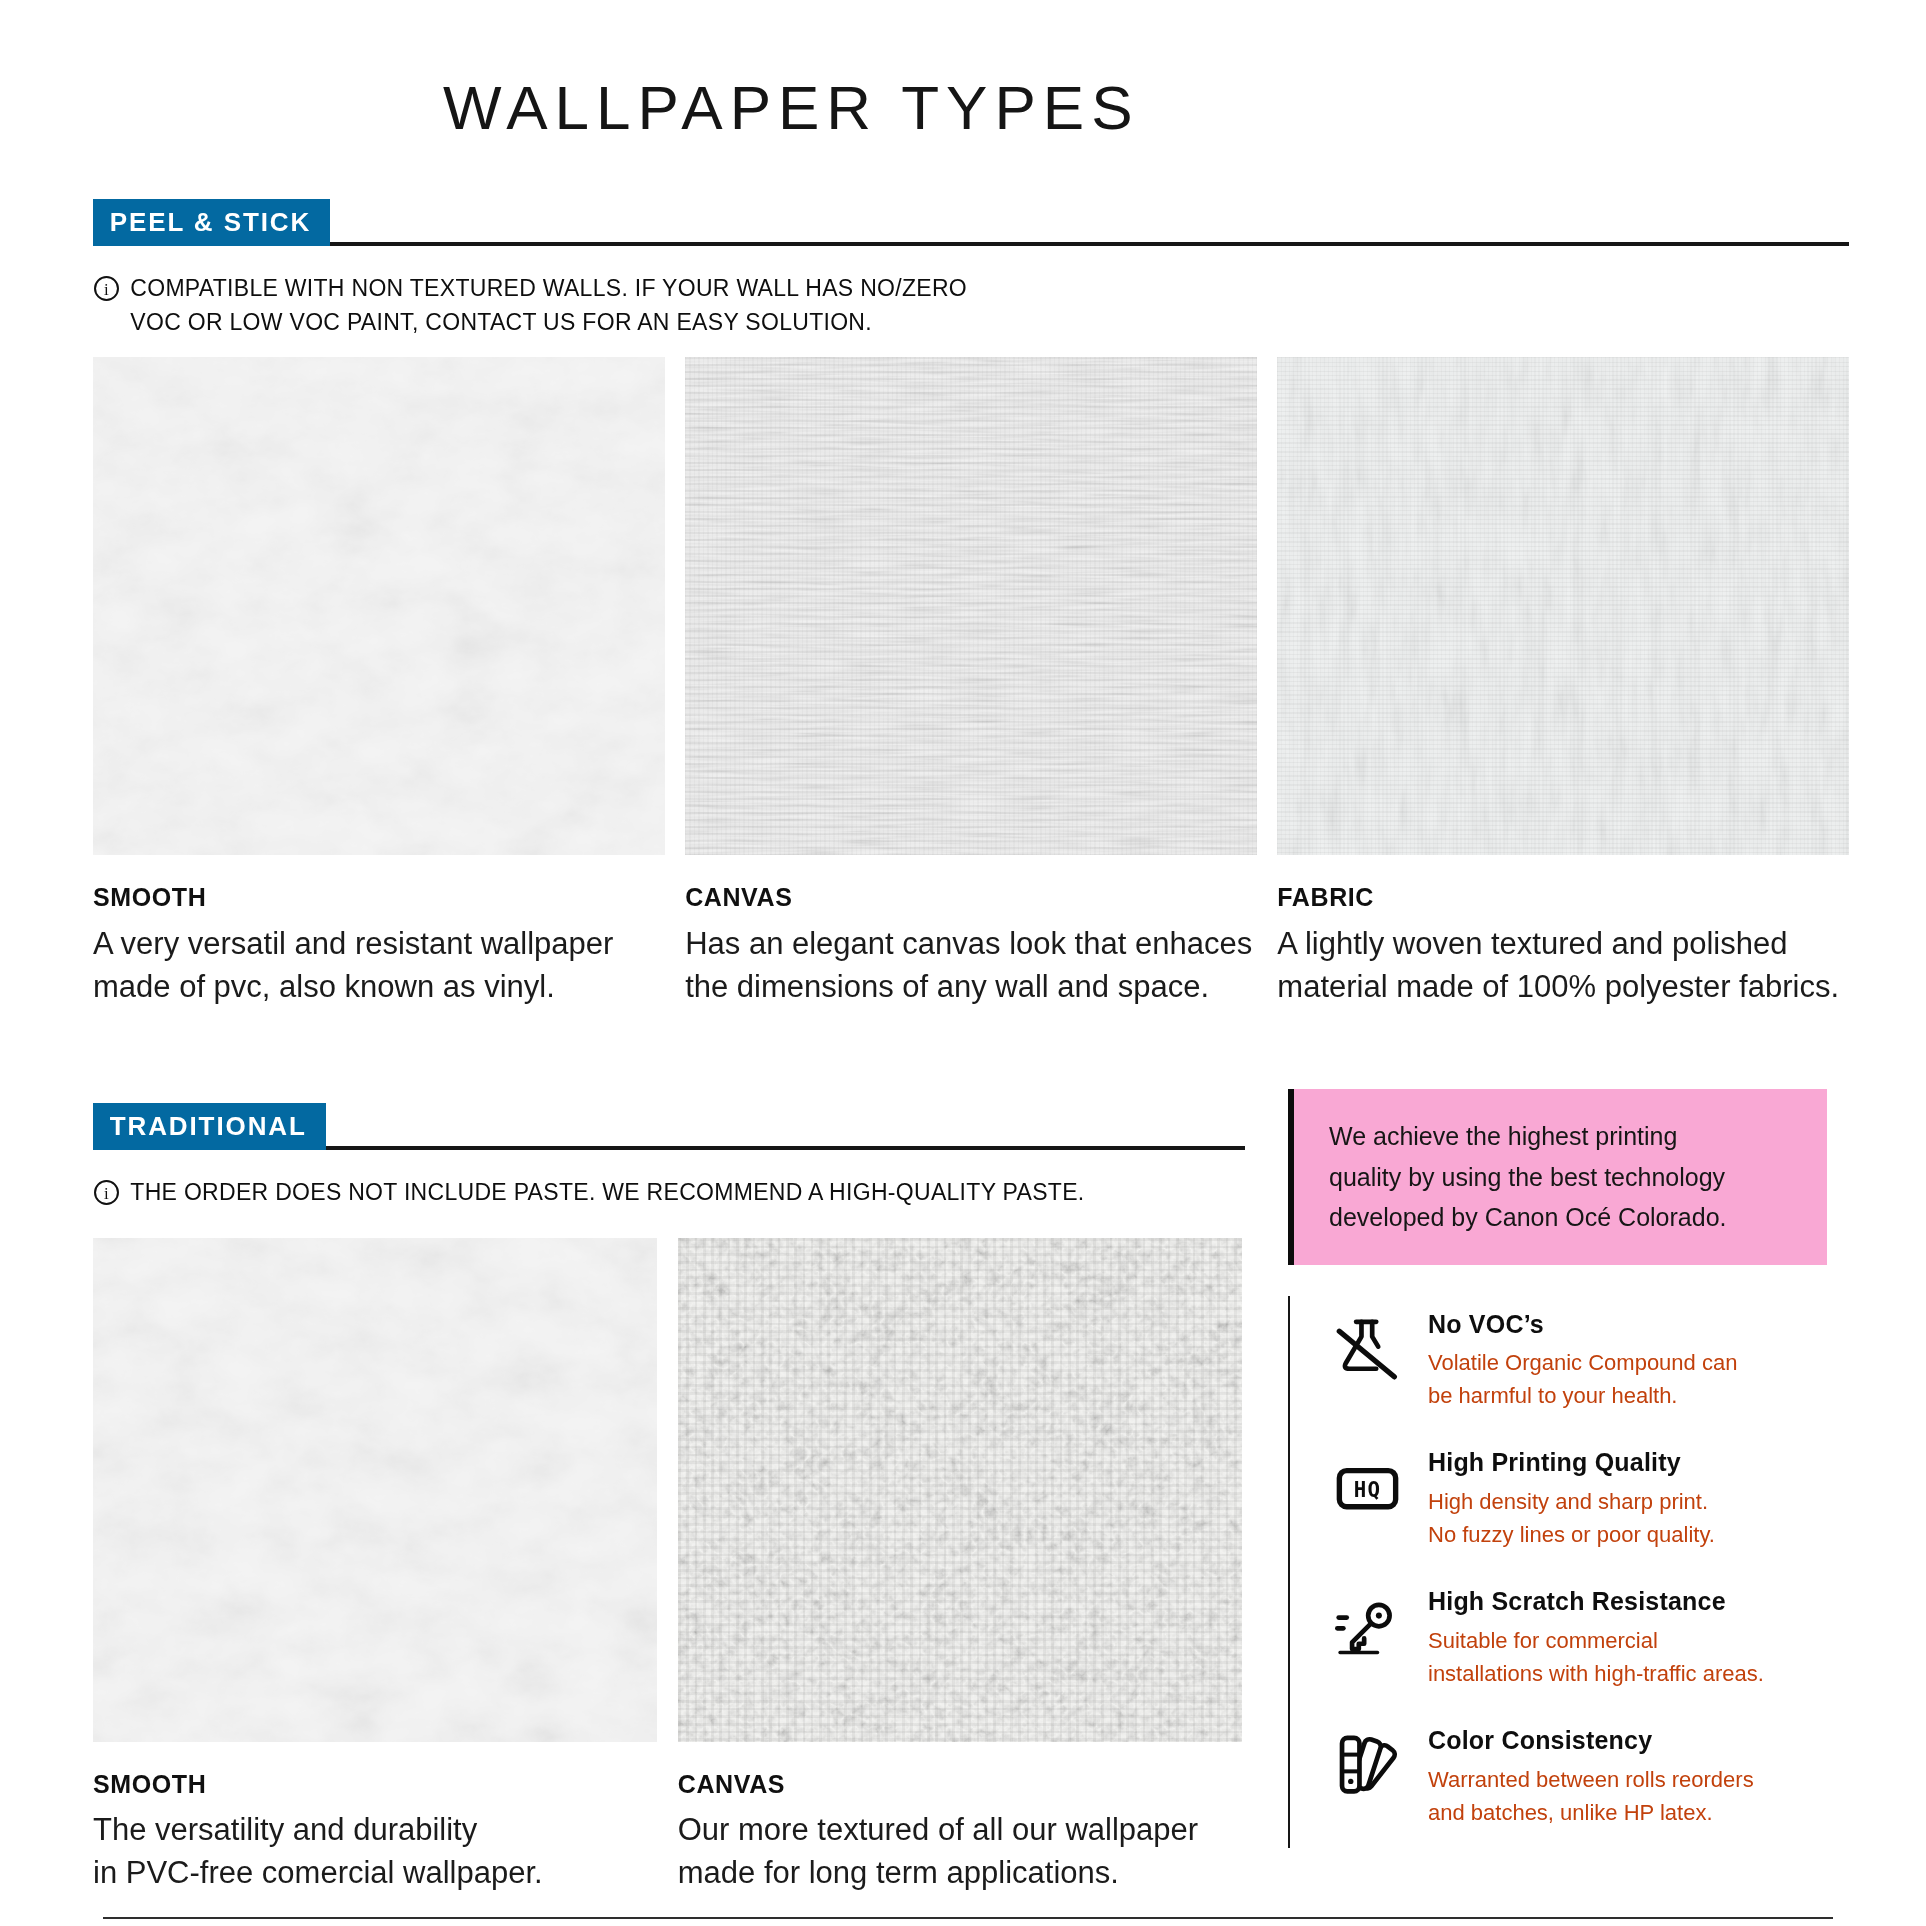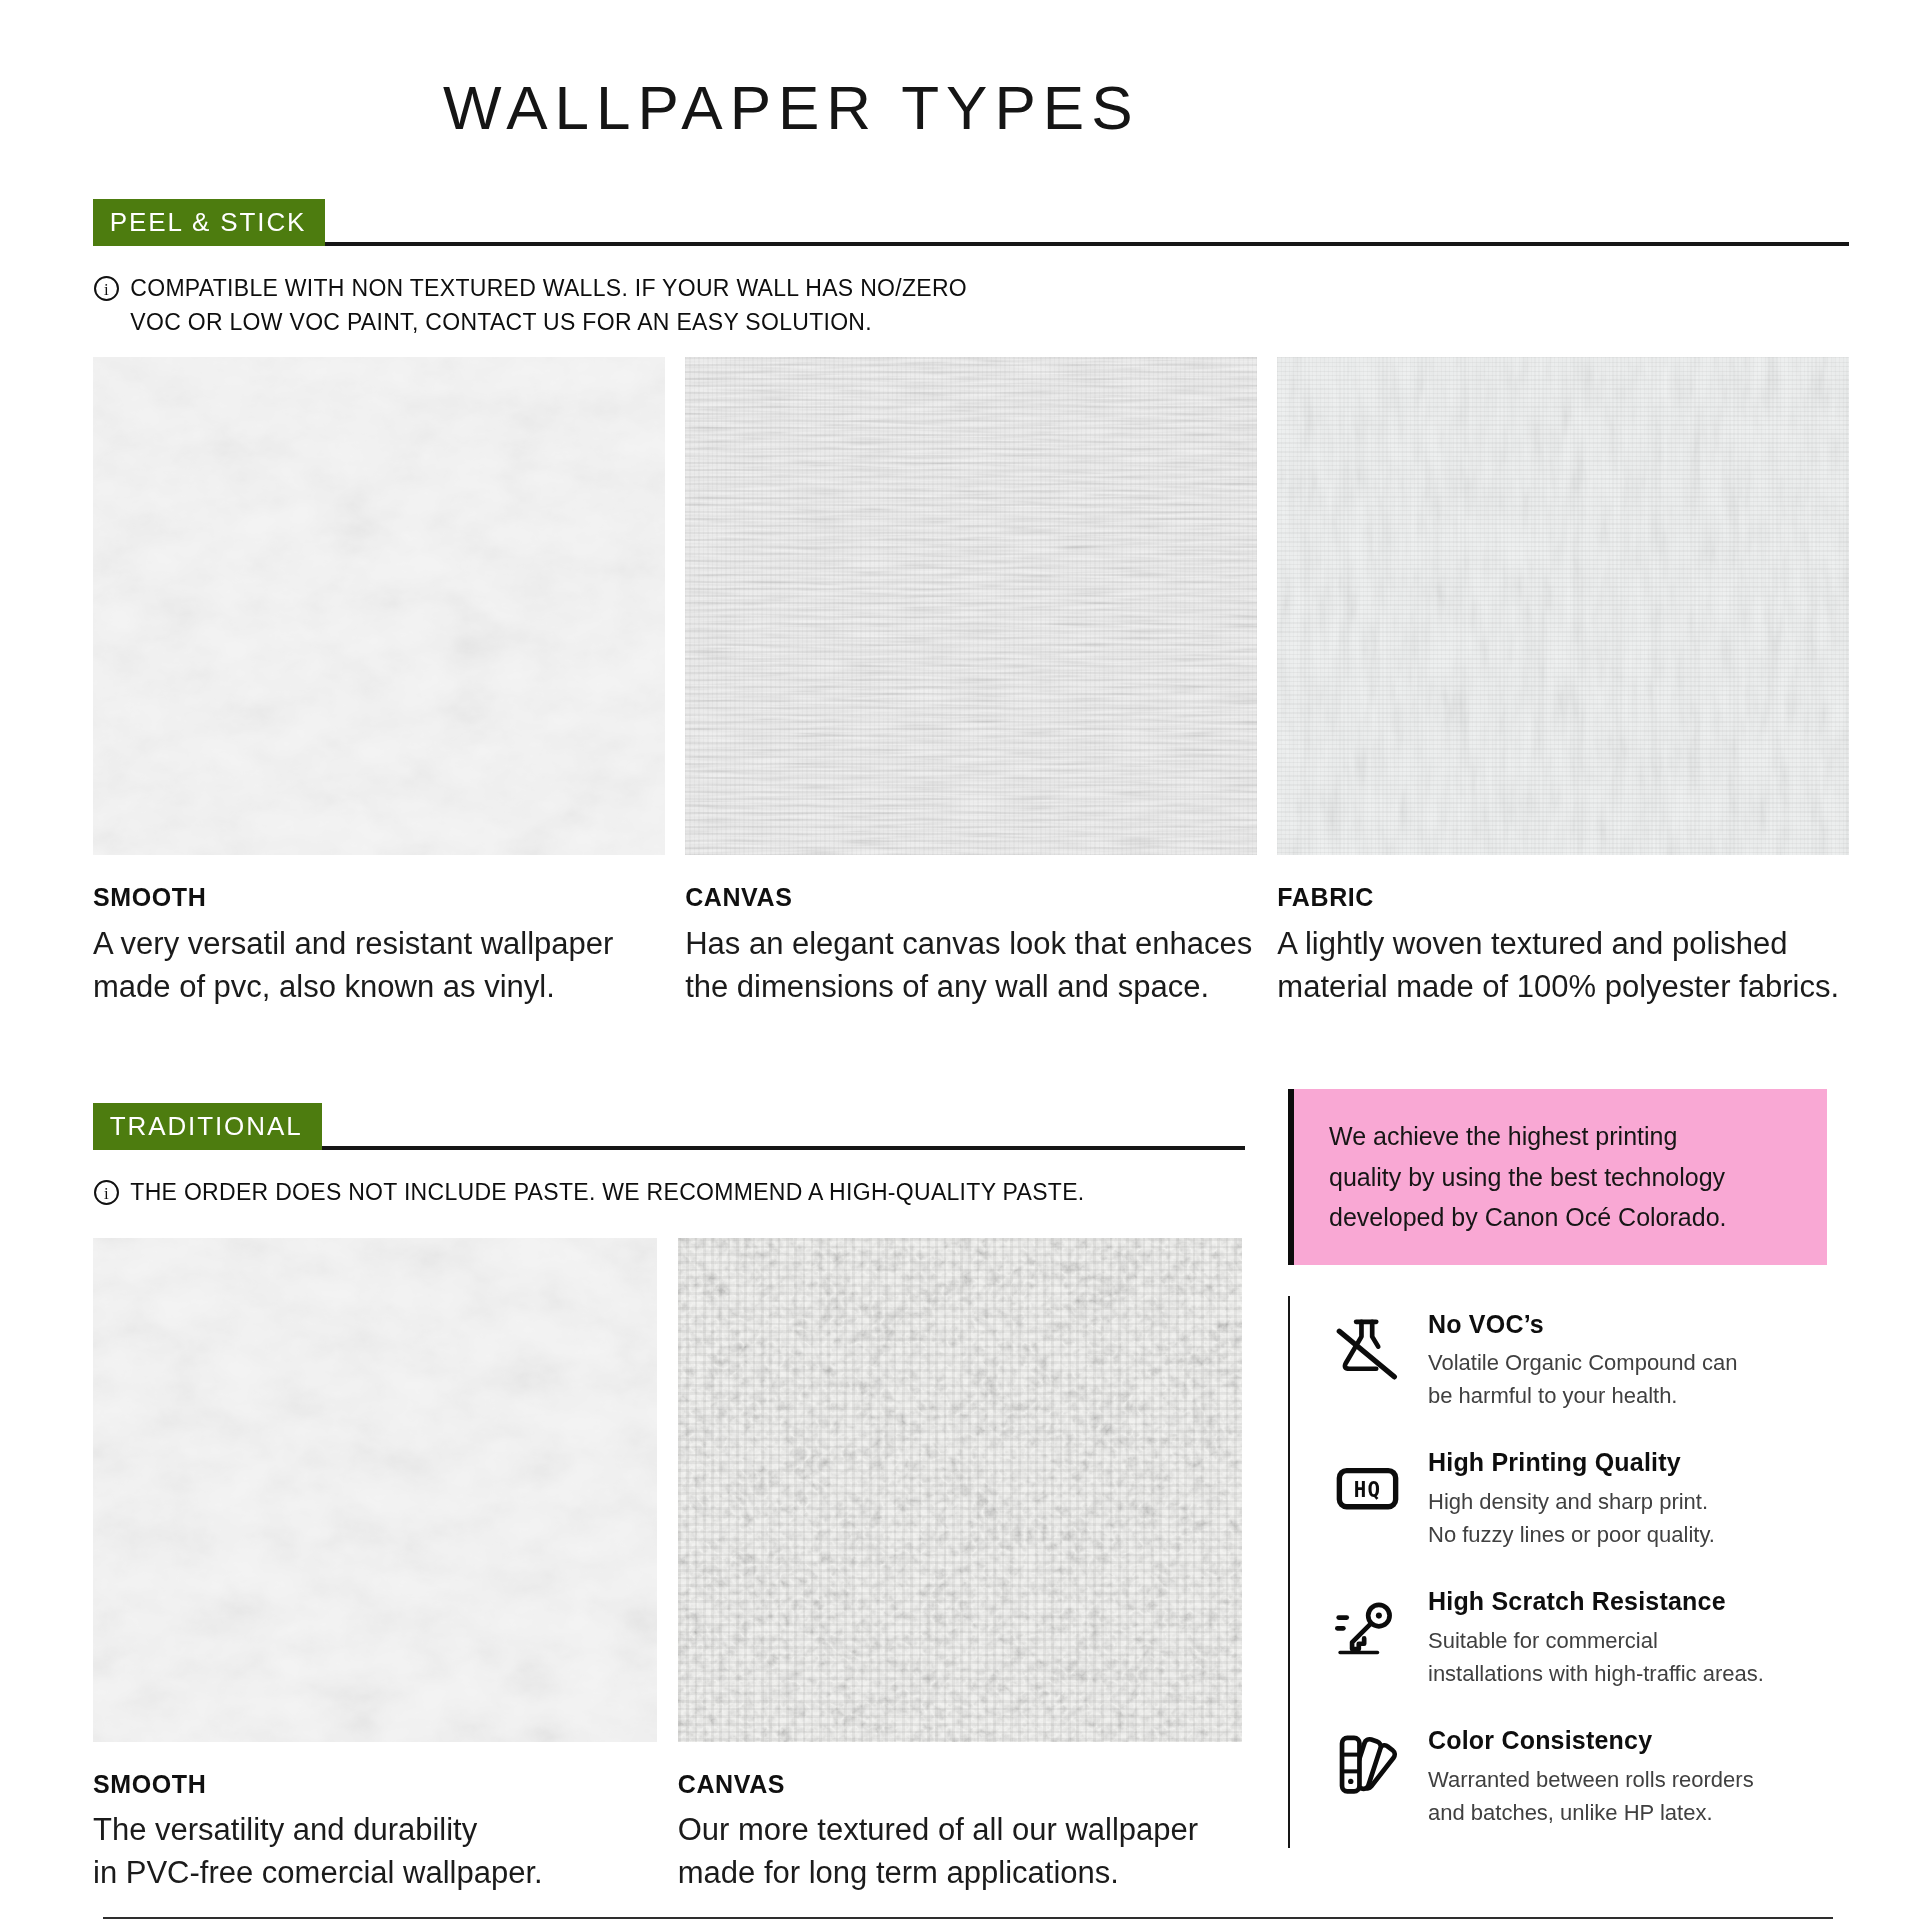--- a/index.html
+++ b/index.html
@@ -14,22 +14,22 @@
     width:fit-content;
     font-size:62px; font-weight:400;
     letter-spacing:7px; color:#151515;
     line-height:1.15; white-space:nowrap;
   }
 
   
   .sec-head { display:flex; align-items:flex-end; margin-top:56px; }
   .sec-head.short { width:1152px; }
   .badge {
-    background:#4d7c0f; color:#ffffff;
-    font-size:26px; font-weight:400; letter-spacing:1.9px;
+    background:#0369a1; color:#ffffff;
+    font-size:26px; font-weight:700; letter-spacing:1.9px;
     padding:7.7px 19px 8.3px 16.7px; white-space:nowrap;
   }
   .head-line { flex:1; height:3.9px; background:#161616; }
 
   
   .note { margin-top:26px; display:flex; gap:10.3px; align-items:flex-start;
           font-size:23px; letter-spacing:0.3px; line-height:1.46; color:#0e0e0e; }
   .note svg.info { width:27px; height:27px; margin-top:3.2px; flex:none; }
 
   
@@ -73,21 +73,21 @@
     padding:27px 26px 27px 35px; width:539px;
     font-size:25px; line-height:1.62; color:#161616;
   }
 
   .features { margin-top:31px; border-left:2.6px solid #161616; padding:14px 0 19px 44px; }
   .feat { display:flex; margin-bottom:36px; }
   .feat:last-child { margin-bottom:0; }
   .fi-icon { width:67px; height:72px; margin:3.9px 27px 0 0; flex:none; }
   .fi-icon svg { width:100%; height:100%; display:block; }
   .fi-title { font-size:25px; font-weight:700; letter-spacing:0.2px; margin-bottom:7.7px; color:#0e0e0e; }
-  .fi-desc { font-size:22px; line-height:1.5; color:#404040; }
+  .fi-desc { font-size:22px; line-height:1.5; color:#c2410c; }
 
   .bottom-rule { margin:22px 0 0 9.6px; width:1730px; height:2.6px; background:#2e2e2e; }
 </style>
 </head>
 <body>
 
 <div class="page">
 
   <h1 class="title">WALLPAPER TYPES</h1>
 

